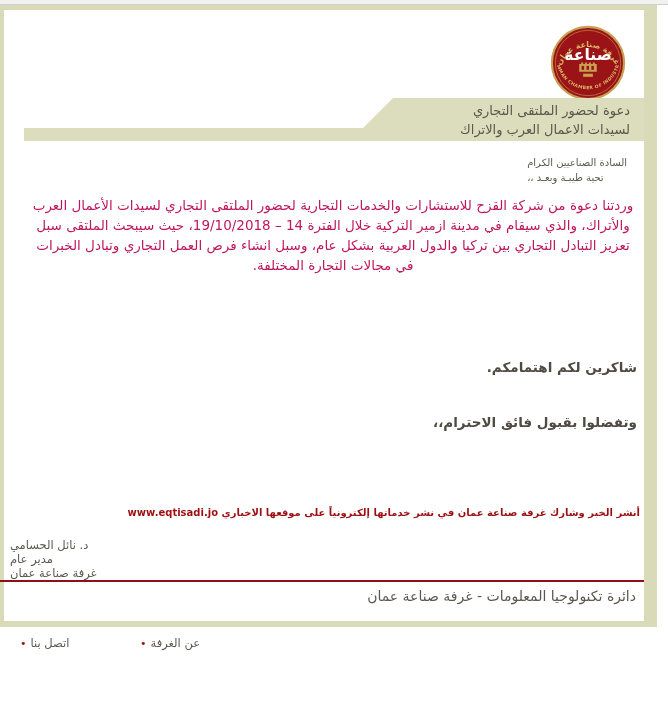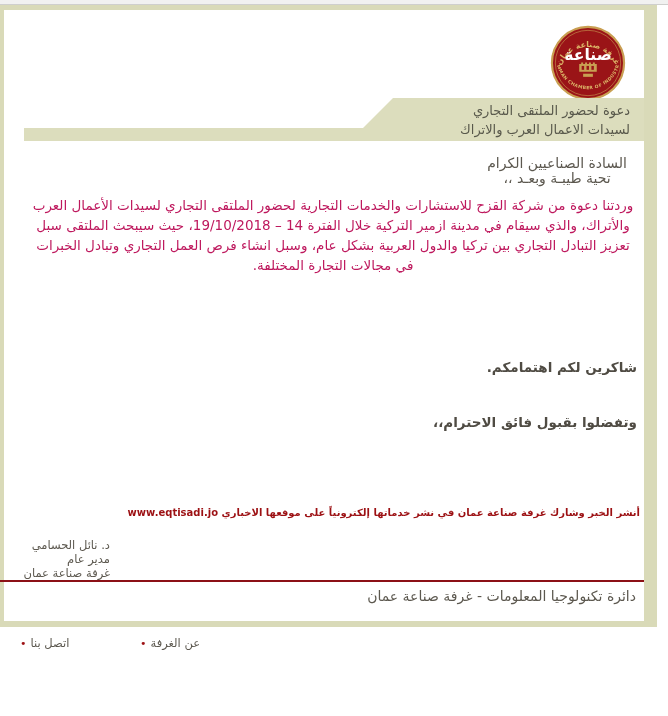--- a/index.html
+++ b/index.html
@@ -19,41 +19,41 @@
 
   .banner {
     position:absolute; left:24px; top:98px; width:620px; height:43px; background:#dcddbd;
     clip-path: polygon(0 30px, 339px 30px, 369px 0, 620px 0, 620px 43px, 0 43px);
   }
   .banner-text {
     position:absolute; right:38px; top:101px; direction:rtl; text-align:right;
     font-size:13px; line-height:19px; color:#58584b;margin-left:24px;
   }
   .salutation {
-    position:absolute; right:41px; top:156px; direction:rtl; text-align:center;
-    font-size:14px; line-height:14.5px; color:#5c584f;
+    position:absolute; right:41px; top:156px; direction:rtl; text-align:left;
+    font-size:10px; line-height:14.5px; color:#5c584f;
   }
   .para {
     position:absolute; left:28px; right:30px; direction:rtl; text-align:center;
     font-size:13.5px; line-height:20px; color:#be185d;
   }
   .para1 { top:195px; }
   .para2 { top:287px; }
   .bold-line {
     position:absolute; right:31px; direction:rtl; text-align:right;
     font-size:13.5px; font-weight:bold; color:#4f4b43;
   }
   .thanks  { top:359px; }
   .closing { top:414px; }
   .promo {
     position:absolute; right:28px; top:467px; direction:rtl; text-align:right;
     font-size:10px; font-weight:bold; color:#9c1013; cursor:pointer;margin-top:40px;
   }
   .signature {
-    position:absolute; left:10px; top:538px; width:100px; direction:rtl; text-align:right;
+    position:absolute; left:10px; top:538px; width:100px; direction:rtl; text-align:left;
     font-size:11.5px; line-height:14px; color:#5c584f;
   }
   .rule { position:absolute; left:0; top:580px; width:644px; height:2px; background:#8c1016; }
 
   .footer-link { position:absolute; top:588px; font-size:11.5px; color:#5c584f; cursor:pointer; white-space:nowrap;margin-top:48px; }
   .footer-link .bullet { color:#9c1013; font-size:11px; margin-right:4px; }
   .footer-contact { left:20px; }
   .footer-about { left:140px; }
   .footer-dept {
     position:absolute; right:32px; top:588px; direction:rtl; text-align:right;

